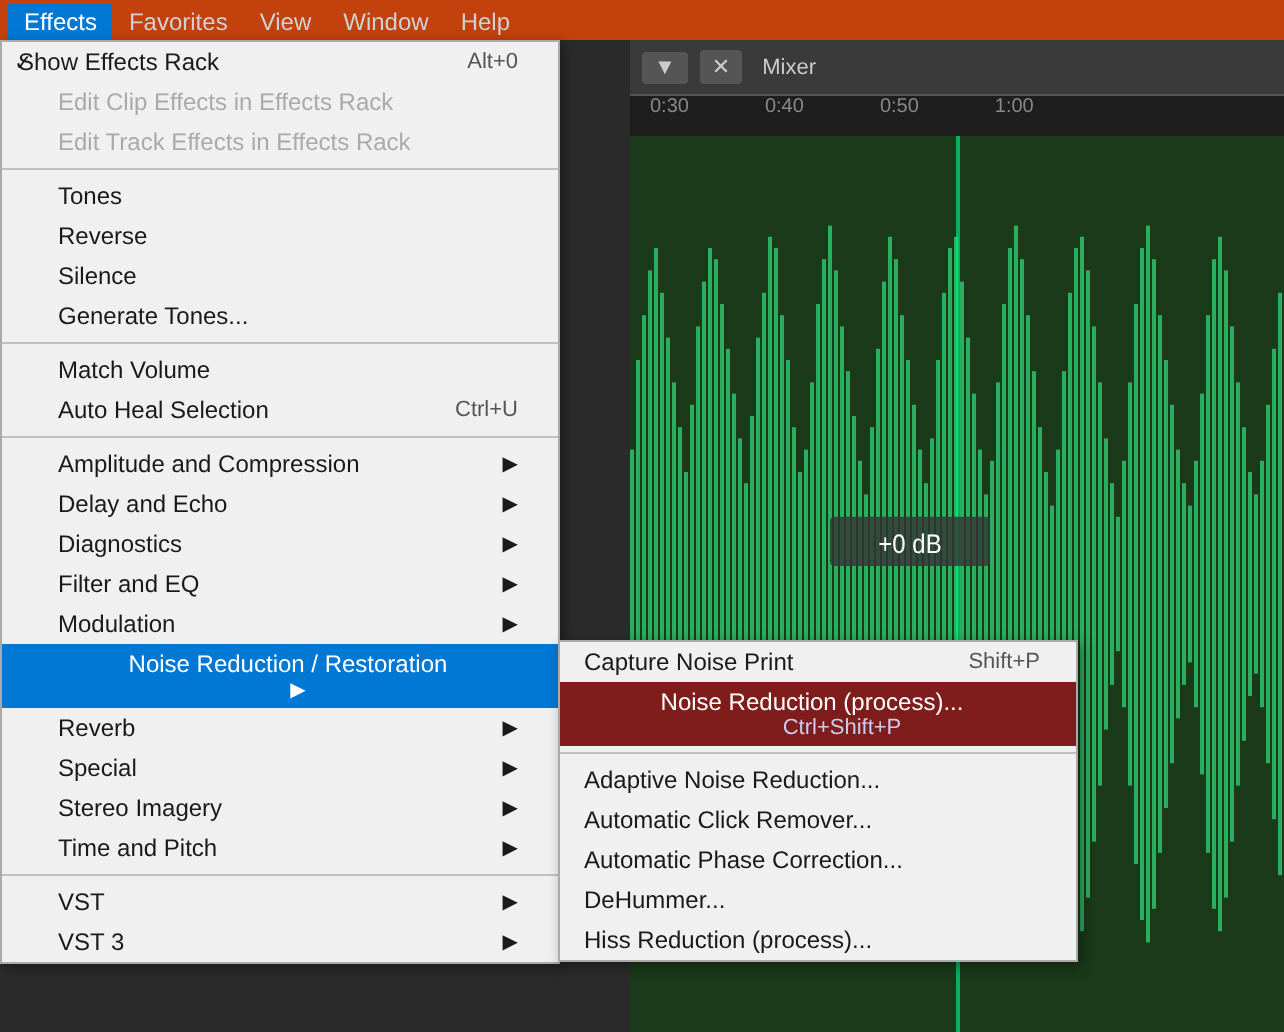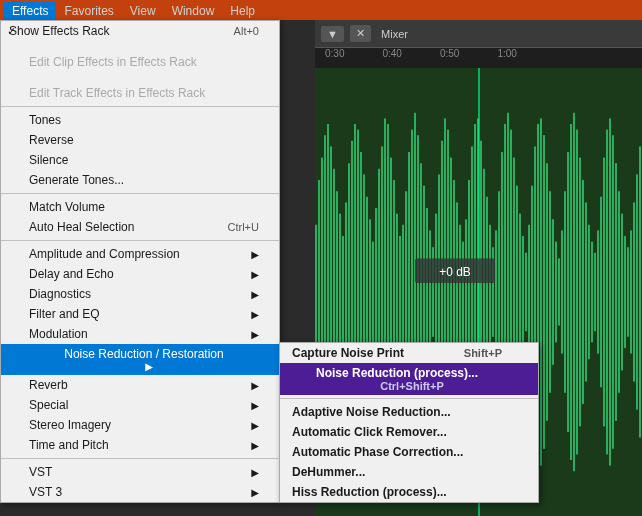--- a/index.html
+++ b/index.html
@@ -57,21 +57,20 @@
       position: relative;
     }
     .menu-item.highlighted {
       background: #0078d4;
       color: #fff;
       flex-direction: column;
     }
     .menu-item.disabled {
       color: #aaa;
       cursor: default;
-      margin-top: 11px;
     }
     .menu-item.has-check {
       padding-left: 8px;
     }
     .menu-separator {
       height: 1px;
       background: #c0c0c0;
       margin: 3px 0;
     }
     .menu-item .shortcut {
@@ -100,25 +99,24 @@
       position: absolute;
       top: -2px;
       left: 100%;
       background: #f0f0f0;
       border: 1px solid #aaa;
       box-shadow: 2px 2px 6px rgba(0,0,0,0.4);
       min-width: 260px;
       z-index: 300;
     }
     .submenu .menu-item {
-      padding: 3px 36px 3px 12px;
-      font-weight: bold;
+      padding: 3px 18px 3px 12px;
     }
     .submenu .menu-item.highlighted {
-      background: #4c1d95;
+      background: #7f1d1d;
       color: #fff;
     }
     .submenu .menu-item .shortcut {
       color: #555;
     }
     .submenu .menu-item.highlighted .shortcut {
       color: #cce;
     }
 
     

